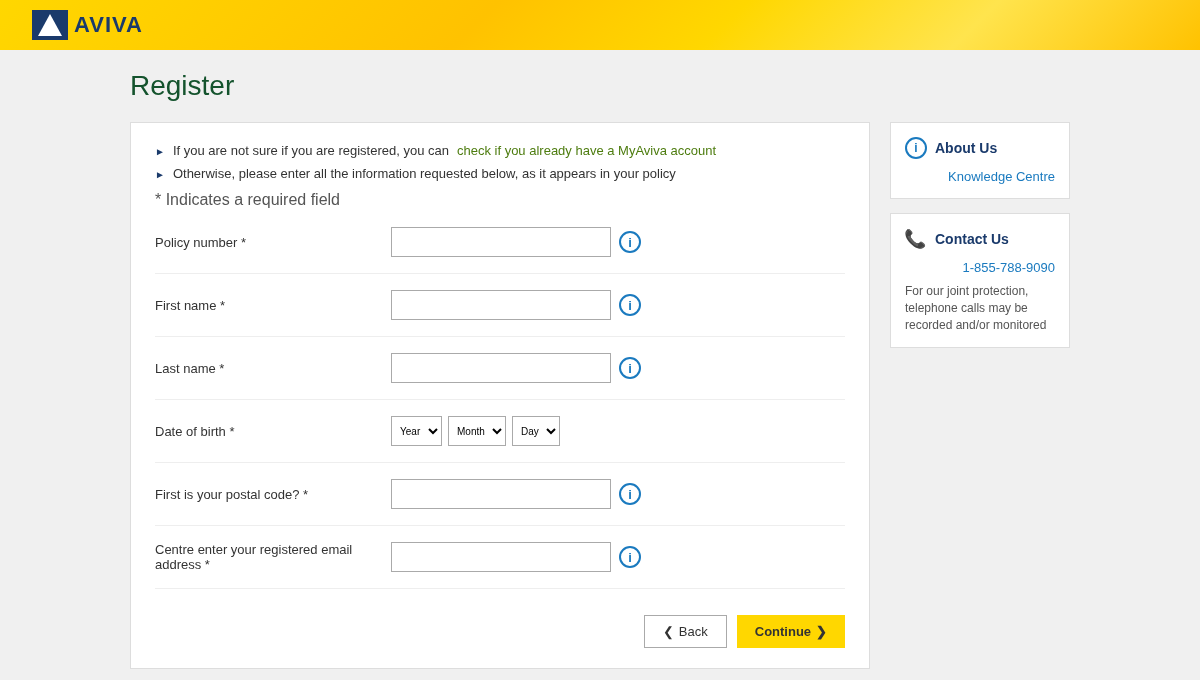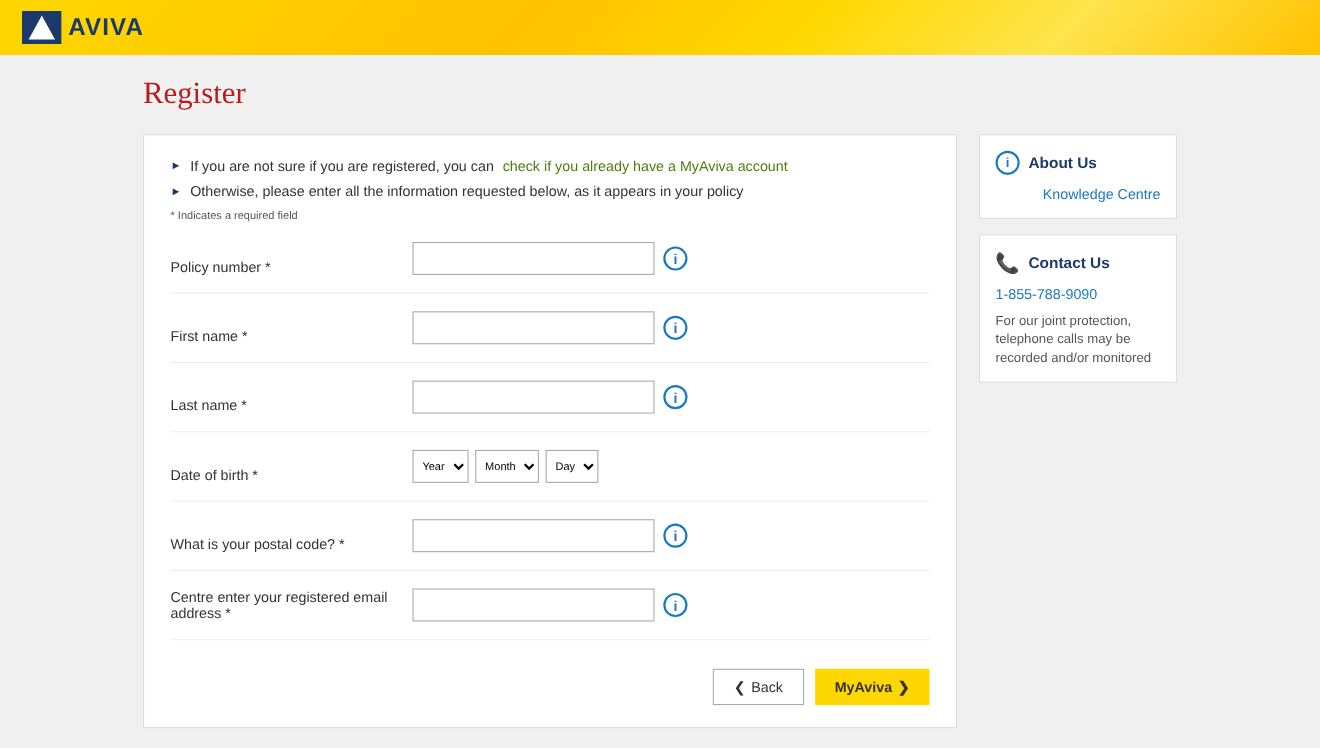--- a/index.html
+++ b/index.html
@@ -23,24 +23,23 @@
 
     
     .main-container {
       max-width: 980px;
       margin: 0 auto;
       padding: 20px 20px 30px 20px;
     }
 
     .page-title {
       font-size: 28px;
-      color: #b91c1c;
+      color: #14532d;
       margin-bottom: 20px;
       font-weight: normal;
-      font-family: Liberation Serif, serif;
     }
 
     .content-row {
       display: flex;
       gap: 20px;
       align-items: flex-start;
     }
 
     
     .form-card {
@@ -63,33 +62,34 @@
       font-size: 10px;
       margin-top: 3px;
       flex-shrink: 0;
     }
     .info-link {
       color: #4d7c0f;
       text-decoration: none;
     }
 
     .required-note {
-      font-size: 10px;
+      font-size: 16px;
       color: #555;
       margin-top: 10px;
       margin-bottom: 18px;
     }
 
     
     .form-field {
       display: flex;
-      align-items: flex-end;
+      align-items: center;
       margin-bottom: 16px;
       border-bottom: 1px solid #eee;
       padding-bottom: 16px;
+      gap: 16px;
     }
     .form-field:last-of-type {
       border-bottom: none;
     }
     .field-label {
       width: 220px;
       font-size: 13px;
       color: #333;
       flex-shrink: 0;
     }
@@ -217,35 +217,36 @@
     .sidebar-link {
       color: #1a7abf;
       font-size: 13px;
       text-decoration: none;
       display: block;
       text-align: right;
     }
     .sidebar-phone {
       color: #1a7abf;
       font-size: 13px;
-      text-align: left;
+      text-align: right;
       display: block;
       margin-bottom: 8px;
     }
     .sidebar-note {
       font-size: 12px;
       color: #555;
       line-height: 1.4;
     }
 
     
     .aviva-logo {
       display: flex;
       align-items: center;
       gap: 6px;
+      margin-left: 12px;
     }
   </style>
 </head>
 <body>
 
 <header class="header">
   <div class="aviva-logo">
     <svg width="36" height="30" viewBox="0 0 36 30">
       <rect x="0" y="0" width="36" height="30" fill="#1a3a6b"></rect>
       <polygon points="18,4 30,26 6,26" fill="white"></polygon>
@@ -307,42 +308,42 @@
               <option>Month</option>
             </select>
             <select class="dob-select">
               <option>Day</option>
             </select>
           </div>
         </div>
       </div>
 
       <div class="form-field">
-        <label class="field-label">What is your postal code? *</label>
+        <label class="field-label">First is your postal code? *</label>
         <div class="field-input-area">
           <input class="field-input" type="text" style="">
           <div class="info-icon">i</div>
         </div>
       </div>
 
       <div class="form-field">
         <label class="field-label">Centre enter your registered email address *</label>
         <div class="field-input-area">
           <input class="field-input" type="text" style="">
           <div class="info-icon">i</div>
         </div>
       </div>
 
       <div class="button-row">
         <button class="btn-back">
           <span>❮</span>
           <span>Back</span>
         </button>
         <button class="btn-continue">
-          <span>MyAviva</span>
+          <span>Continue</span>
           <span>❯</span>
         </button>
       </div>
 
     </div>
 
     <div class="sidebar">
 
       <div class="sidebar-card">
         <div class="sidebar-card-title">

